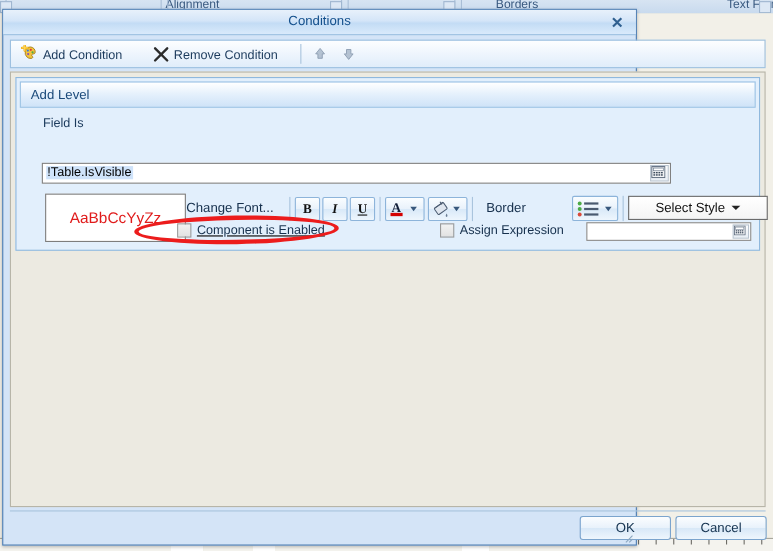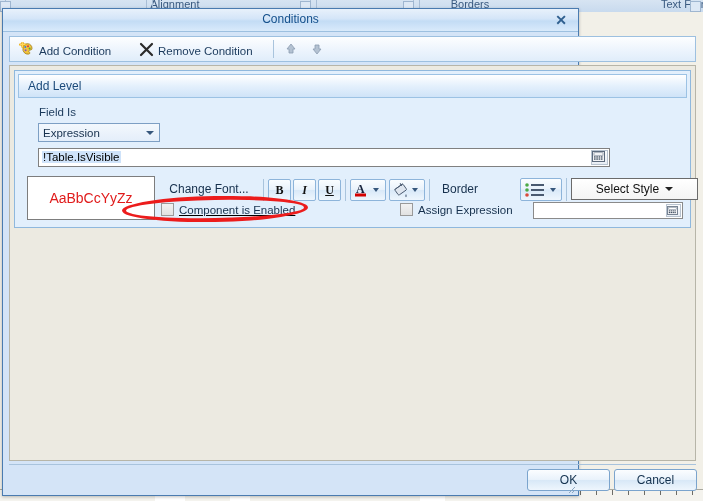--- a/index.html
+++ b/index.html
@@ -234,21 +234,21 @@
   }
 
   
   #style-row {
     position: absolute;
     left: 3px; top: 103px;
     width: 669px; height: 51px;
   }
   #preview-box {
     position: absolute;
-    left: 9px; top: 2px;
+    left: 23px; top: 2px;
     width: 128px; height: 44px;
     background: #ffffff;
     border: 1px solid #7d7d7d;
     box-sizing: border-box;
     display: flex;
     align-items: center;
     justify-content: center;
   }
   #preview-text {
     font-size: 14px;
@@ -515,24 +515,20 @@
   </div>
 
   <div id="inner-panel">
 
     <div id="cond-block">
 
       <div id="level-header">Add Level</div>
 
       <div id="field-is-label">Field Is</div>
 
-      <div id="field-type-select">
-        <span>Expression</span>
-        <span class="caret"></span>
-      </div>
 
       <div id="expr-row">
         <span id="expr-text">!Table.IsVisible</span>
         <span id="expr-btn">
           <svg width="13" height="11" viewBox="0 0 13 11">
             <rect x="0.5" y="0.5" width="12" height="10" fill="#f2f3f5" stroke="#5d6b7d"></rect>
             <rect x="2" y="1.8" width="9" height="2.4" fill="#ffffff" stroke="#6f7d8e" stroke-width="0.6"></rect>
             <g fill="#3b4a5c">
               <rect x="2" y="5.3" width="1.6" height="1.3"></rect>
                 <rect x="4.3" y="5.3" width="1.6" height="1.3"></rect>

